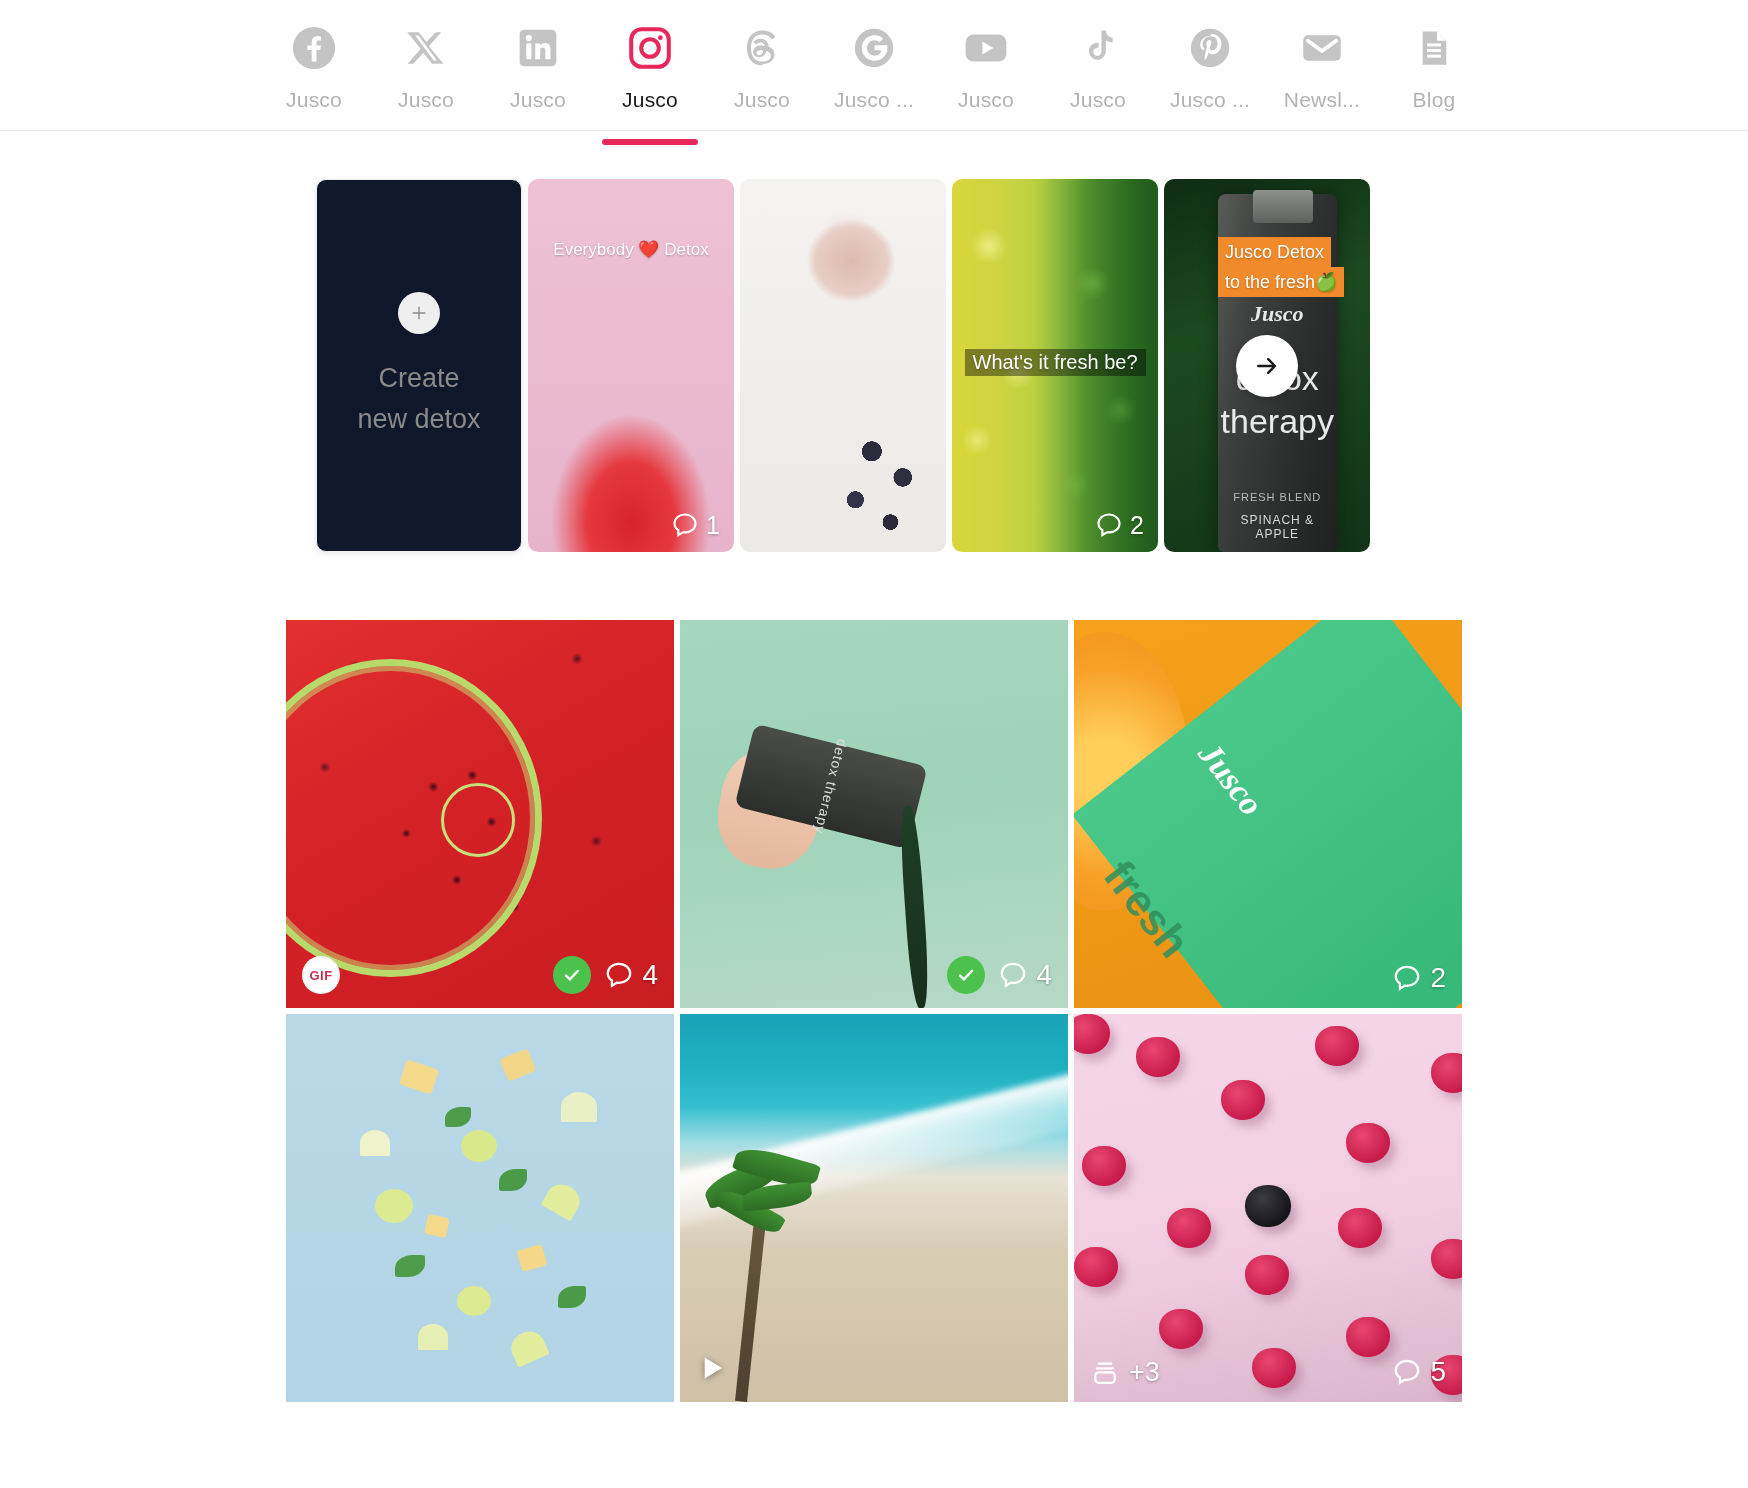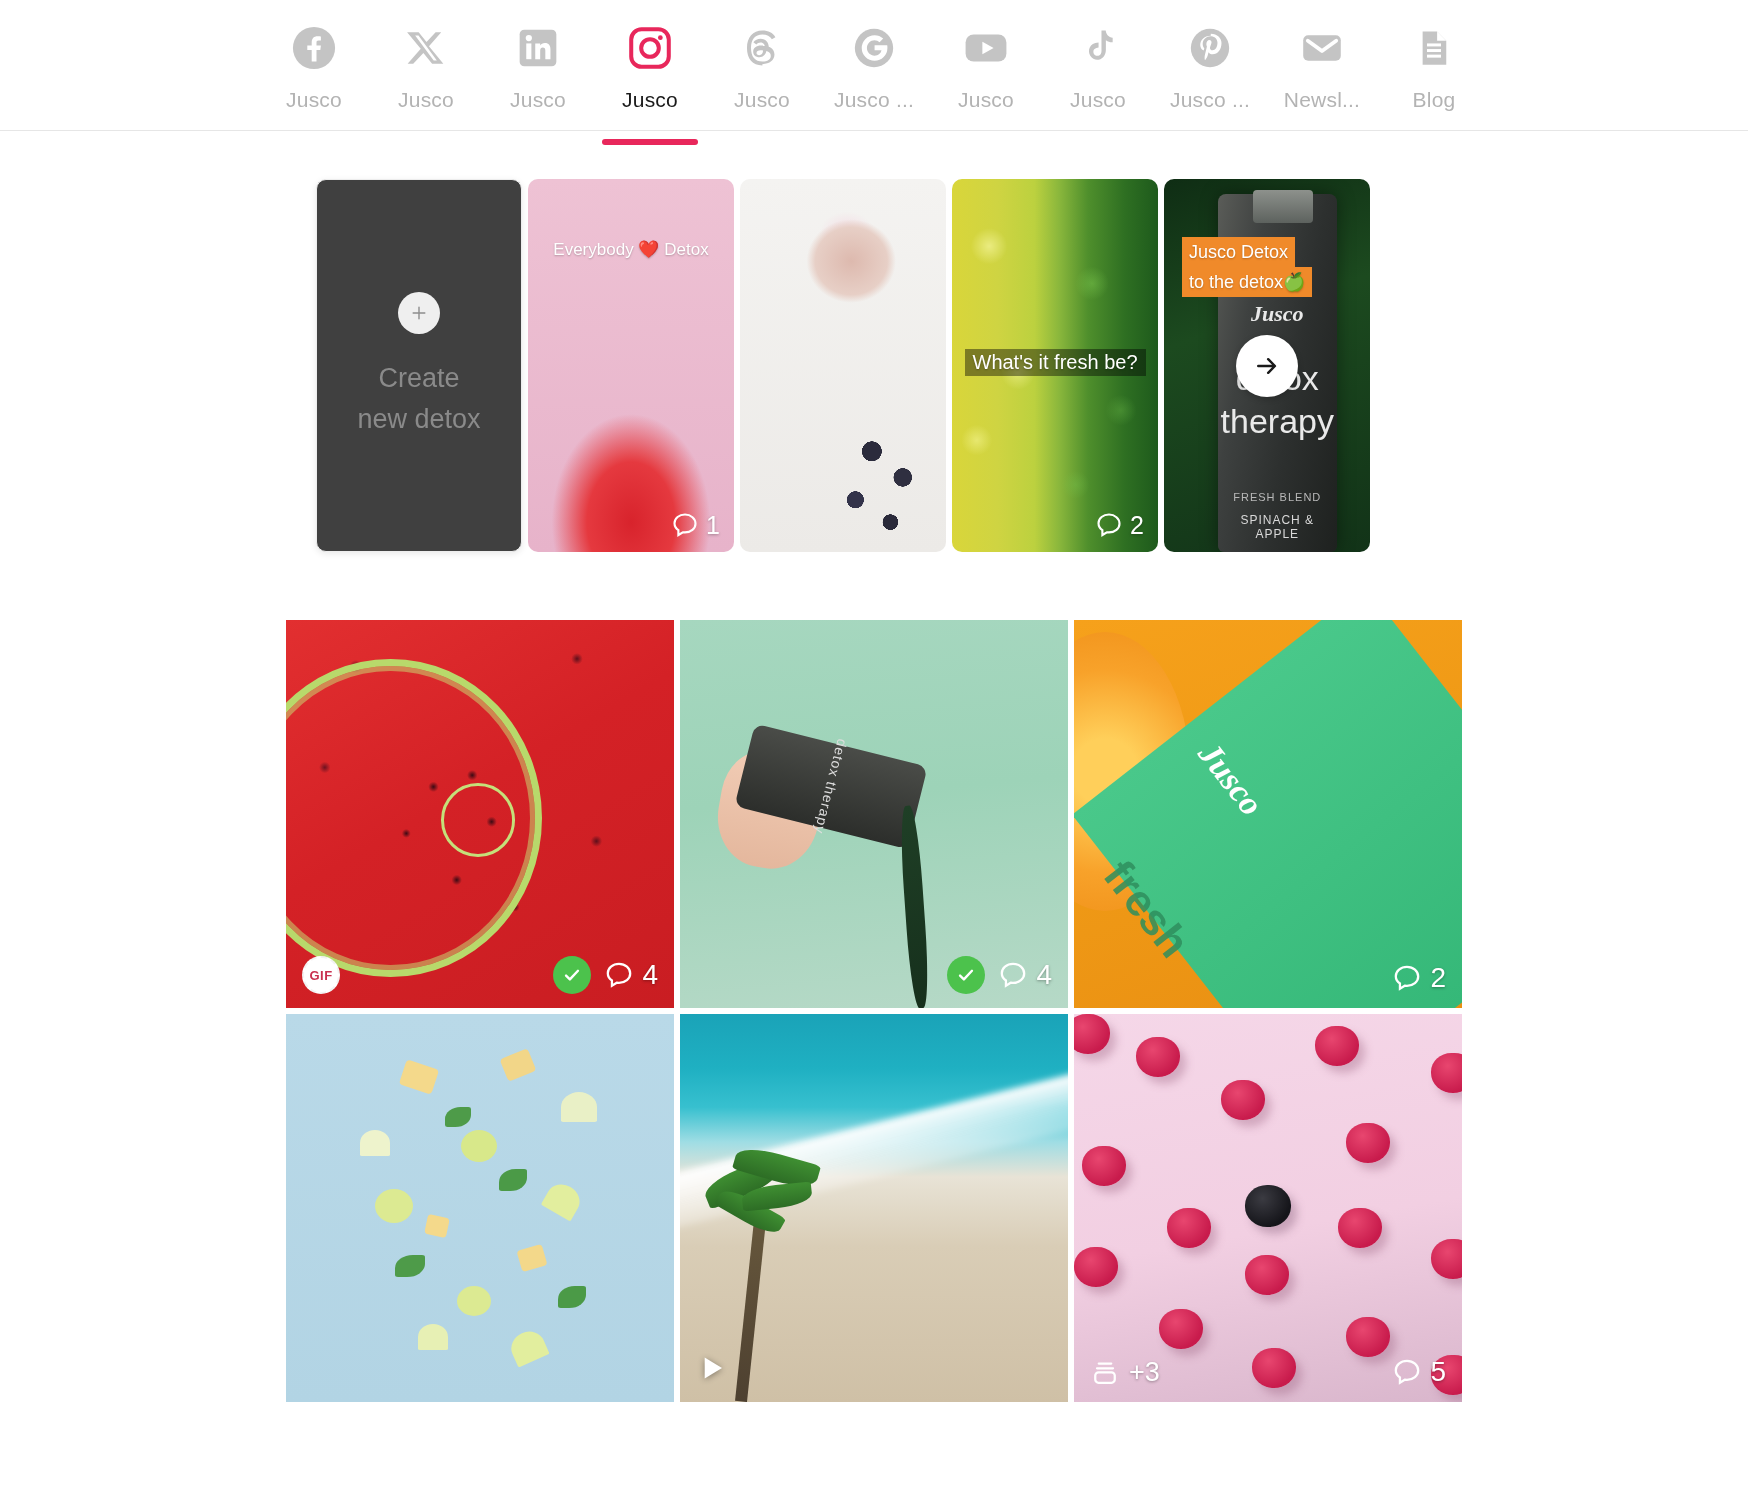--- a/index.html
+++ b/index.html
@@ -89,21 +89,21 @@
   .story {
     width: 206px;
     height: 373px;
     border-radius: 10px;
     overflow: hidden;
     position: relative;
     flex: 0 0 auto;
     cursor: pointer;
   }
   .story.create {
-    background: #404040;
+    background: #0f172a;
     border: 1px solid #ededed;
     box-shadow: 0 2px 7px rgba(0,0,0,.09);
     display: flex;
     flex-direction: column;
     align-items: center;
     justify-content: center;
   }
   .plus-circle {
     width: 42px; height: 42px;
     border-radius: 50%;
@@ -611,23 +611,23 @@
 
       <div class="story bg-detox">
         <div class="bottle">
           <div class="bottle-cap"></div>
           <div class="bottle-txt bottle-brand">Jusco</div>
           <div class="bottle-txt bottle-l1">detox</div>
           <div class="bottle-txt bottle-l2">therapy</div>
           <div class="bottle-txt bottle-sub1">FRESH BLEND</div>
           <div class="bottle-txt bottle-sub2">SPINACH &amp; APPLE</div>
         </div>
-        <div class="overlay-txt" style="top:58px; text-align:left; padding-left:18px;">
+        <div class="overlay-txt" style="top:58px; text-align:left; padding-left:18px;margin-left:36px;">
           <span class="hl-orange">Jusco Detox</span><br>
-          <span class="hl-orange">to the detox🍏</span>
+          <span class="hl-orange">to the fresh🍏</span>
         </div>
         <div class="story-arrow">
           <svg width="28" height="28" viewBox="0 0 24 24">
               <path d="M4.5 12h14m-5.5-5.8L18.8 12 13 17.8" fill="none" stroke="#1a1a1a" stroke-width="2.1" stroke-linecap="round" stroke-linejoin="round"></path>
             </svg>
         </div>
       </div>
 
     </div>
 

